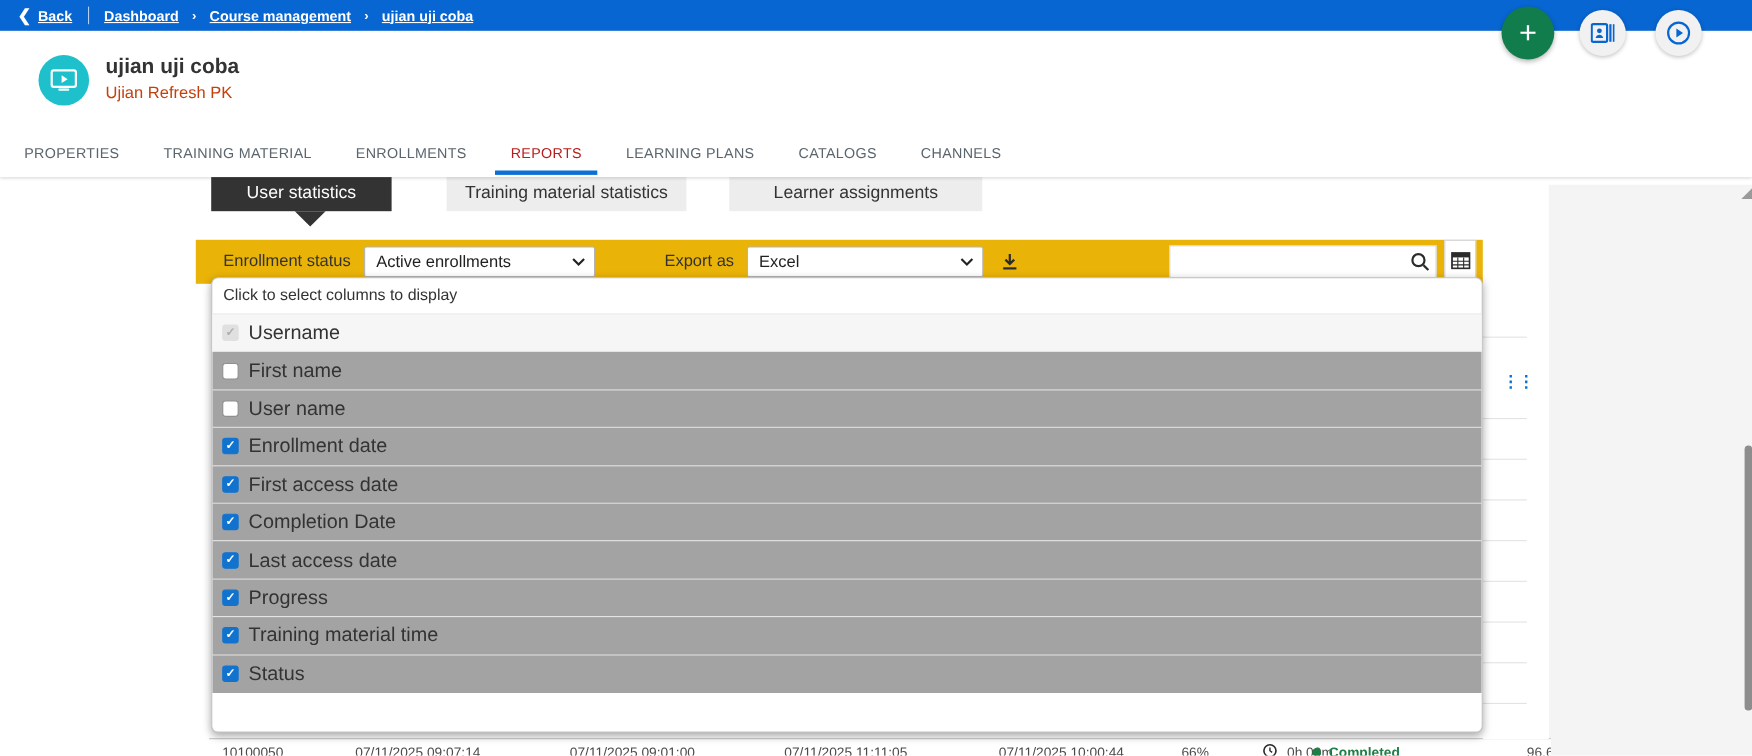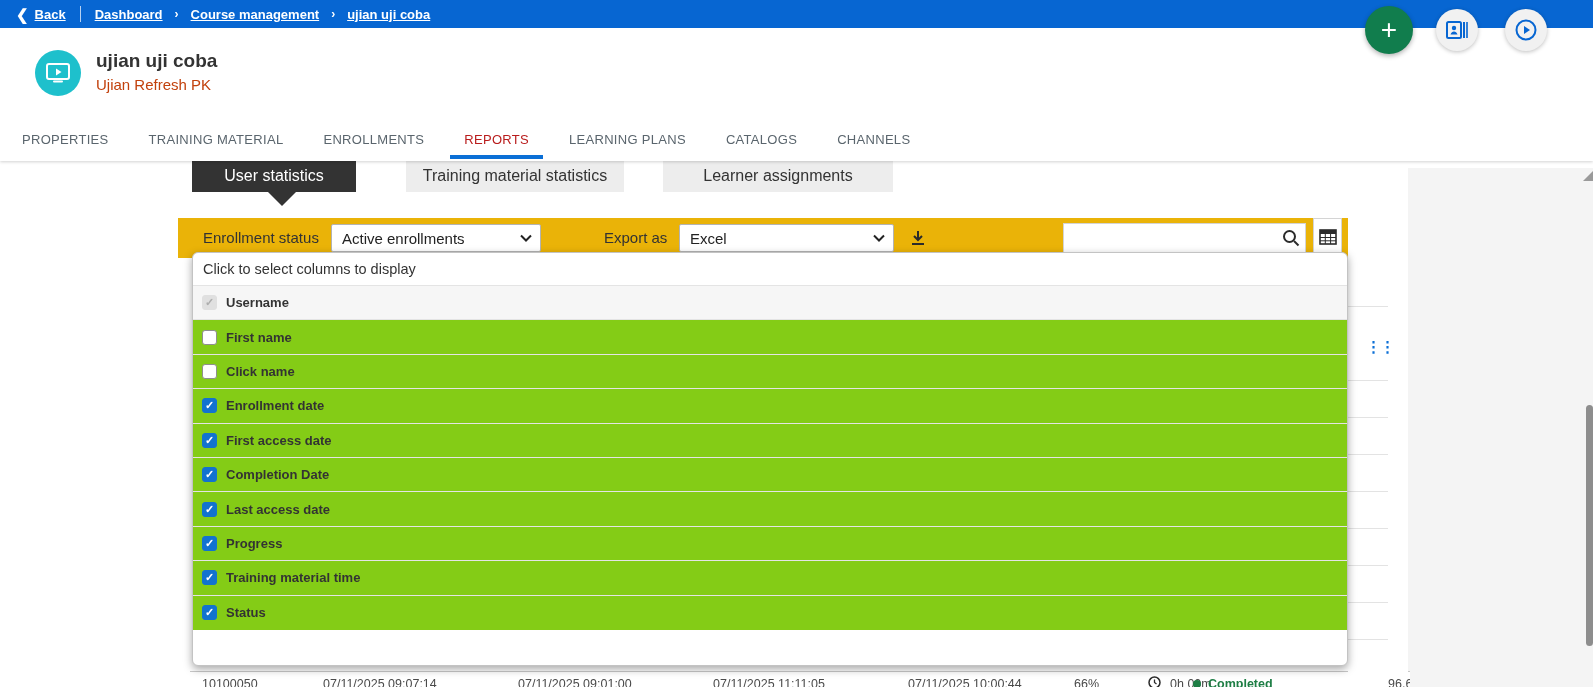--- a/index.html
+++ b/index.html
@@ -89,24 +89,24 @@
   .strip-menu { position:absolute; left:18px; top:80px; color:#0b6fd6; font-size:15px; font-weight:700;
             letter-spacing:-1px; cursor:pointer; }
 
   
   .dropdown { position:absolute; left:192px; top:252px; width:1156px; height:414px; background:#fff;
               border:1px solid #c3c3c3; border-radius:6px; z-index:10;
               box-shadow:0 3px 8px rgba(0,0,0,.35); overflow:hidden; }
   .dd-header { height:33px; display:flex; align-items:center; padding-left:10px; font-size:14.5px;
                color:#333; border-bottom:1px solid #e4e4e4; }
   .dd-row { height:34.4px; display:flex; align-items:center; padding-left:9px;
-            border-bottom:1px solid #e4e4e4; cursor:pointer; background:#84cc16; }
+            border-bottom:1px solid #e4e4e4; cursor:pointer; background:#a3a3a3; }
   .dd-row:last-child { border-bottom:none; }
   .dd-row.disabled { background:#f6f6f6; cursor:default; }
-  .dd-label { margin-left:9px; font-size:13px; font-weight:700; color:#333; }
+  .dd-label { margin-left:9px; font-size:18px; font-weight:400; color:#333; }
   .cb { width:15px; height:15px; border-radius:3px; border:1.5px solid #8f8f8f; background:#fff;
         display:flex; align-items:center; justify-content:center; font-size:11px; line-height:1;
         color:transparent; flex:0 0 auto; cursor:pointer; }
   .cb.checked { background:#1273cf; border-color:#1273cf; color:#fff; }
   .cb.checked.disabled { background:#e0e0e0; border-color:#e0e0e0; color:#aeaeae; }
   .cb::after { content:"✓"; font-weight:700; }
 
   
   .partial-row { position:absolute; left:190px; top:671px; width:1220px; height:16px; background:#fff;
                  border-top:1px solid #c9c9c9; z-index:2; overflow:hidden; }
@@ -275,21 +275,21 @@
     <div class="dd-row disabled">
       <span class="cb checked disabled"></span>
       <span class="dd-label">Username</span>
     </div>
     <div class="dd-row">
       <span class="cb"></span>
       <span class="dd-label">First name</span>
     </div>
     <div class="dd-row">
       <span class="cb"></span>
-      <span class="dd-label">Click name</span>
+      <span class="dd-label">User name</span>
     </div>
     <div class="dd-row">
       <span class="cb checked"></span>
       <span class="dd-label">Enrollment date</span>
     </div>
     <div class="dd-row">
       <span class="cb checked"></span>
       <span class="dd-label">First access date</span>
     </div>
     <div class="dd-row">

